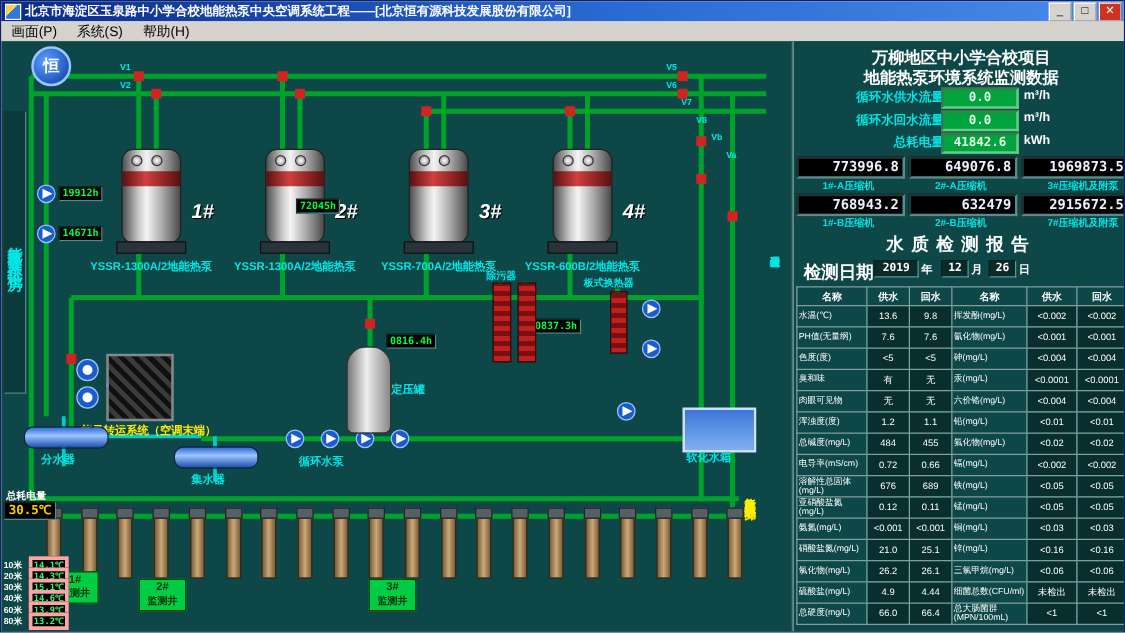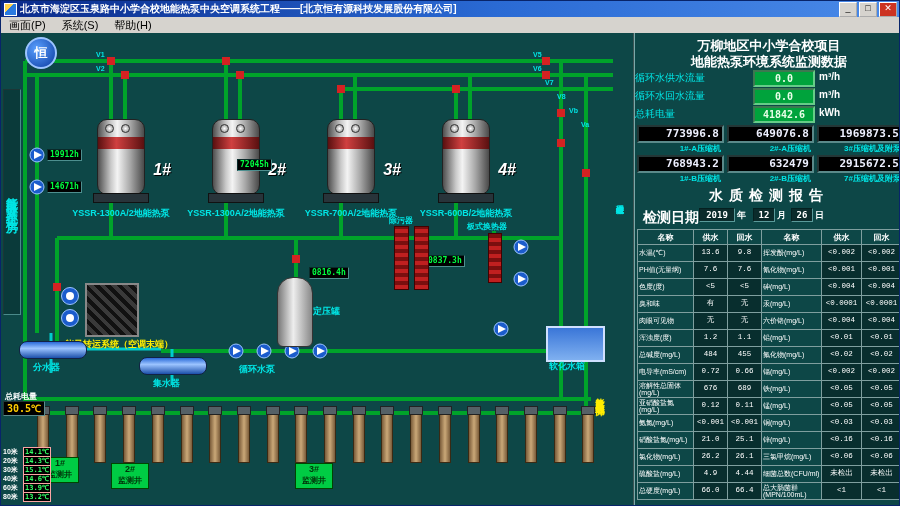--- a/index.html
+++ b/index.html
@@ -69,46 +69,46 @@
   .riser{position:absolute;top:380px;width:10px;height:48px;border:1px solid #3a2a14;
     background:linear-gradient(90deg,#7a5c3a,#caa878,#7a5c3a);}
   .riser::before{content:"";position:absolute;top:-8px;left:-2px;right:-2px;height:7px;background:#556066;border:1px solid #222;}
   .wellbox{position:absolute;width:36px;height:24px;background:#00cc44;border:1px solid #004400;
     color:#00330a;font-weight:bold;text-align:center;}
   .wellbox .wnum{font-size:9px;line-height:11px;}
   .wellbox .wlbl{font-size:8px;line-height:11px;}
   .depthrow{position:absolute;left:2px;height:8px;line-height:8px;white-space:nowrap;}
   .depthrow .d{display:inline-block;width:20px;color:#fff;font-size:7px;font-weight:bold;}
   .depthrow .t{display:inline-block;width:26px;background:#000;color:#33ff66;font:bold 7px "DejaVu Sans Mono",monospace;
-    border:1px solid #fca5a5;text-align:center;line-height:8px;}
+    border:3px solid #fca5a5;text-align:center;line-height:8px;}
   #outlabel{position:absolute;left:4px;top:358px;color:#fff;font-weight:bold;font-size:8px;}
   #outbox{position:absolute;left:2px;top:368px;width:40px;height:13px;background:#000;border:1px inset #5a8a8a;
     color:#ffcc00;font:bold 10px "DejaVu Sans Mono",monospace;text-align:center;line-height:13px;}
   
   #panel{position:absolute;left:632px;top:0;width:268px;height:474px;background:#0d4747;border-left:2px groove #7aa9a9;}
   .phead{position:absolute;left:0;width:100%;text-align:center;color:#fff;font-weight:bold;font-size:13px;}
-  .flabel{position:absolute;left:0;width:108px;text-align:left;color:#00e5e5;font-weight:normal;font-size:10px;}
+  .flabel{position:absolute;left:12px;width:108px;text-align:right;color:#00e5e5;font-weight:bold;font-size:10px;}
   .flowbox{position:absolute;left:118px;width:58px;height:13px;background:#00a33c;border:2px inset #66cc88;
     color:#e8ffe8;font:bold 10px "DejaVu Sans Mono",monospace;text-align:center;line-height:13px;}
   .funit{position:absolute;left:184px;color:#fff;font-weight:bold;font-size:10px;}
   .counter{position:absolute;width:80px;height:14px;background:#000;border:2px inset #5a8a8a;
     color:#eef0ff;font:bold 11px "DejaVu Sans Mono",monospace;text-align:right;line-height:14px;padding-right:3px;}
-  .clabel{position:absolute;width:86px;text-align:right;color:#00e5e5;font-weight:bold;font-size:8px;}
+  .clabel{position:absolute;width:86px;text-align:left;color:#00e5e5;font-weight:bold;font-size:8px;padding-left:23px;}
   #wqtitle{letter-spacing:6px;font-size:14px;}
   .dlabel{position:absolute;color:#fff;font-weight:bold;font-size:14px;}
   .datebox{position:absolute;height:12px;background:#0b2b2b;border:1px solid;border-color:#052020 #5a9a9a #5a9a9a #052020;
     color:#fff;font:bold 9px "DejaVu Sans Mono",monospace;text-align:center;line-height:12px;}
   .dunit{position:absolute;color:#fff;font-weight:bold;font-size:9px;}
   #wqwrap{position:absolute;left:2px;top:196px;}
   .wqtable{border-collapse:collapse;table-layout:fixed;width:264px;}
   .wqtable th,.wqtable td{border:1px solid #7f9f9f;color:#fff;text-align:center;padding:0;overflow:hidden;}
   .wqtable th{font-size:8px;height:14px;font-weight:bold;}
   .wqtable td{font-size:7.5px;height:16px;line-height:1.05;}
   .wq-name{font-size:7px !important;text-align:left !important;padding-left:1px !important;}
-  .wq-val{background:rgba(0,0,0,0.35);font-family:Liberation Mono, monospace;margin-top:20px;}
+  .wq-val{background:rgba(0,0,0,0.35);font-family:Liberation Sans, sans-serif;margin-top:20px;}
 </style>
 </head>
 <body>
 
 <div id="app">
 
   <div id="titlebar">
     <span class="appicon"></span>
     <span class="ttext">北京市海淀区玉泉路中小学合校地能热泵中央空调系统工程——[北京恒有源科技发展股份有限公司]</span>
     <span class="winbtn">_</span>

